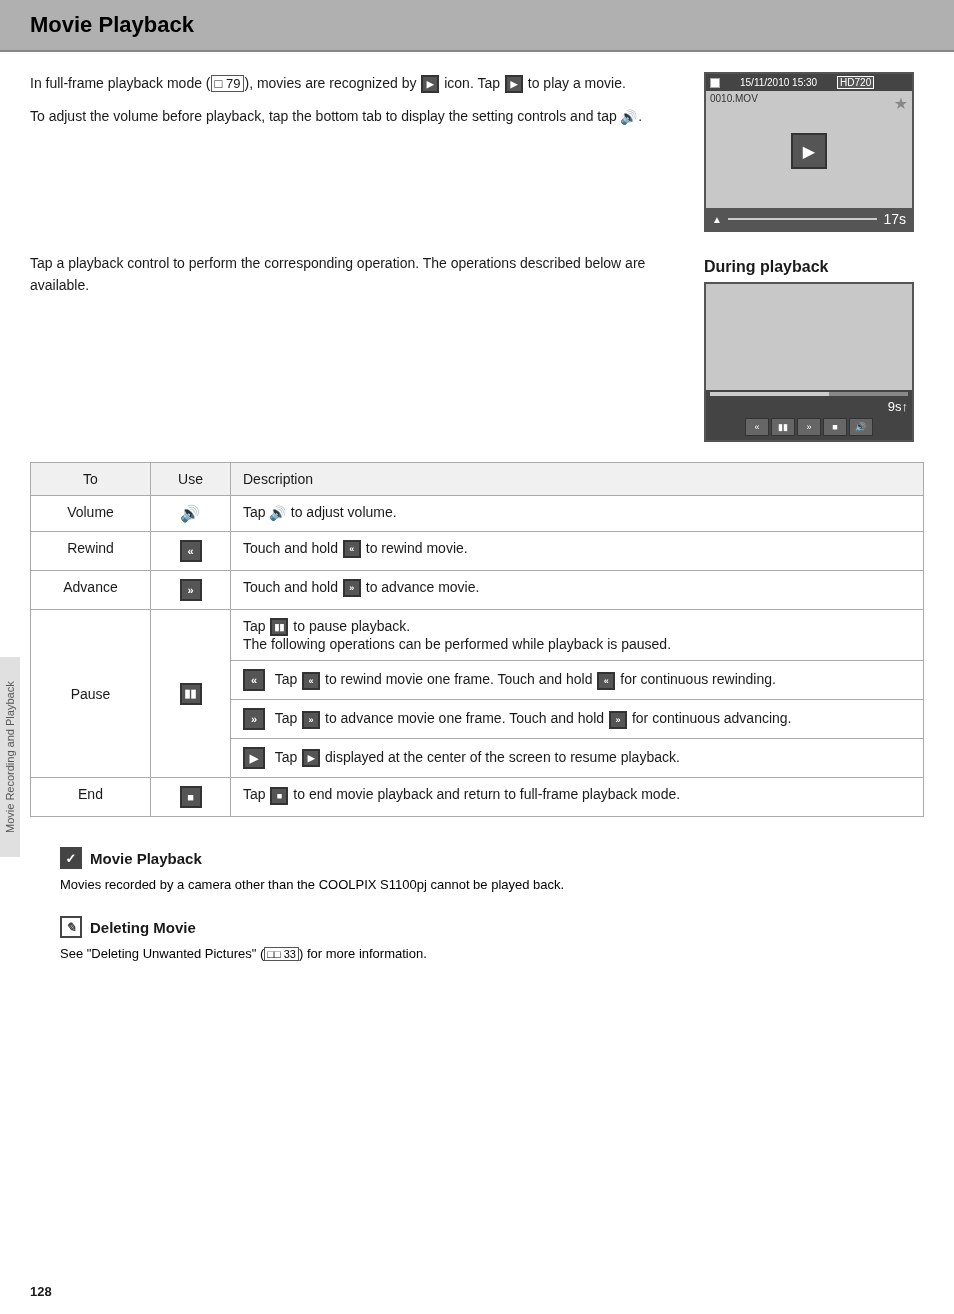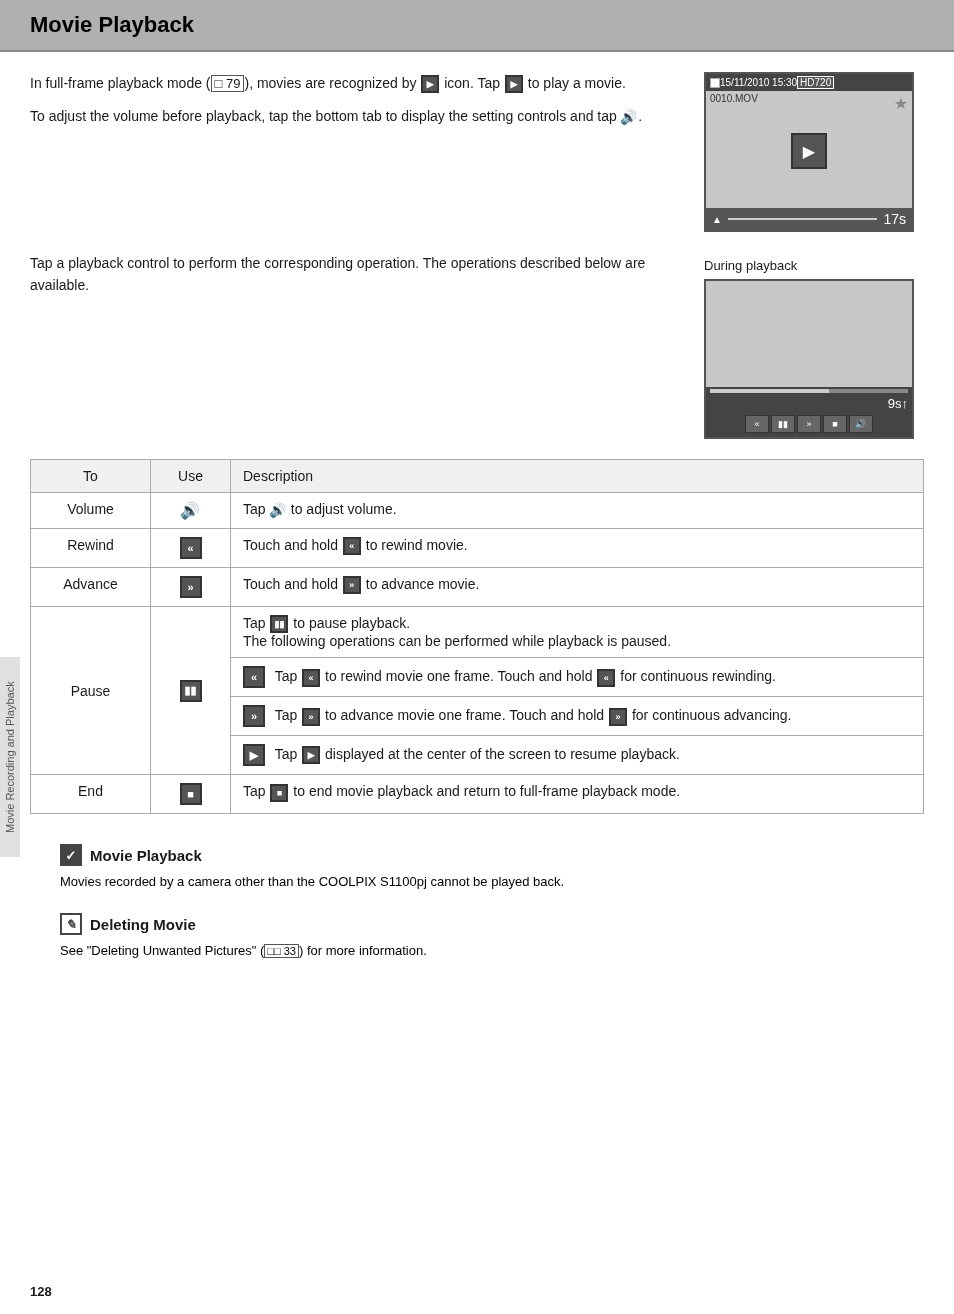--- a/index.html
+++ b/index.html
@@ -61,21 +61,21 @@
       position: relative;
       overflow: hidden;
     }
     .camera-screen .top-bar {
       background: #444;
       color: #fff;
       font-size: 10px;
       padding: 2px 4px;
       display: flex;
       align-items: center;
-      gap: 0;
+      gap: 20px;
     }
     .camera-screen .top-bar .rec-icon {
       width: 10px;
       height: 10px;
       background: #fff;
       border: 1px solid #aaa;
       display: inline-flex;
       align-items: center;
       justify-content: center;
       font-size: 6px;
@@ -130,22 +130,22 @@
     }
     .bottom-bar .arrow-up {
       font-size: 10px;
     }
     .bottom-bar .time {
       font-size: 14px;
     }
 
     
     .playback-label {
-      font-size: 13px;
-      font-weight: normal;
+      font-size: 16px;
+      font-weight: bold;
       margin-top: 6px;
       margin-bottom: 6px;
     }
 
     
     .middle-section {
       display: flex;
       gap: 30px;
       margin-bottom: 20px;
     }

